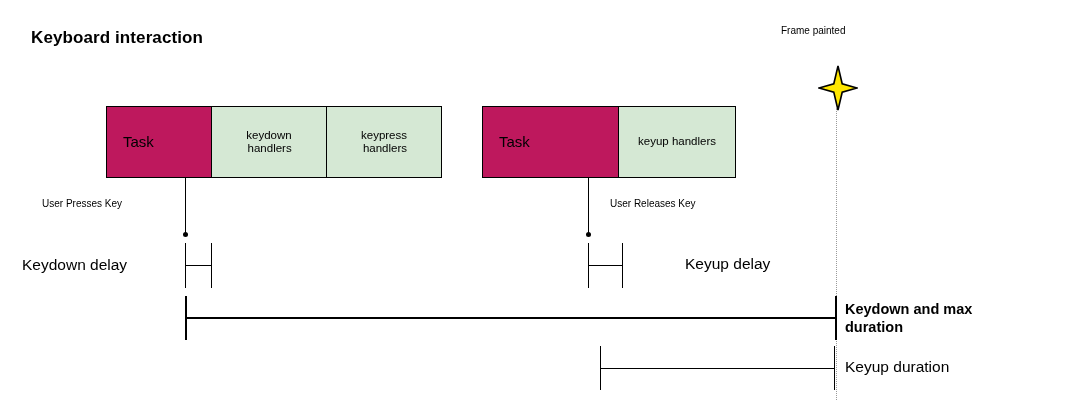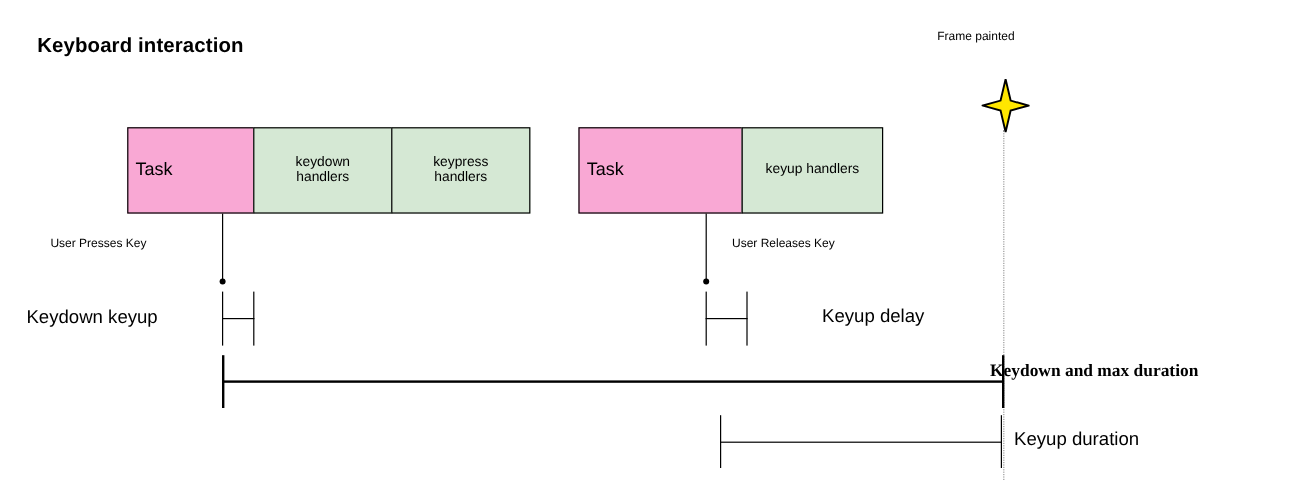--- a/index.html
+++ b/index.html
@@ -45,30 +45,30 @@
     border: 1px solid #000000;
     margin-left: -1px;
     display: flex;
     align-items: center;
     justify-content: center;
     text-align: center;
     line-height: 1.15;
   }
   .seg:first-child { margin-left: 0; }
   .seg.task {
-    background: #f9a8d4;
+    background: #be185d;
     font-size: 15px;
     justify-content: flex-start;
-    padding-left: 6px;
+    padding-left: 16px;
   }
   .seg.handler {
     background: #d5e8d4;
     font-size: 11.5px;
   }
-  .seg.handler .two-line { white-space: pre-line; }
+  .seg.handler .two-line { white-space: pre-line; text-align: right; }
 
   
   #task-group-1 { left: 106px; top: 106px; width: 337px; }
   #g1-task      { width: 106px; }
   #g1-keydown   { width: 116px; }
   #g1-keypress  { width: 116px; }
 
   
   #task-group-2 { left: 482px; top: 106px; width: 254px; }
   #g2-task      { width: 137px; }
@@ -174,34 +174,34 @@
   </div>
   <div class="frame-dotted-line"></div>
 
   <div class="vline" style="left:185px; top:178px; height:57px;"></div>
   <div class="dot" style="left:183px; top:232px;"></div>
   <div class="callout-label" style="left:42px; top:198px;">User Presses Key</div>
 
   <div class="vline" style="left:185px; top:243px; height:45px;"></div>
   <div class="vline" style="left:211px; top:243px; height:45px;"></div>
   <div class="hline" style="left:185px; top:265px; width:27px;"></div>
-  <div class="row-label" style="left:22px; top:256px;">Keydown keyup</div>
+  <div class="row-label" style="left:22px; top:256px;">Keydown delay</div>
 
   <div class="vline" style="left:588px; top:178px; height:57px;"></div>
   <div class="dot" style="left:586px; top:232px;"></div>
   <div class="callout-label" style="left:610px; top:198px;">User Releases Key</div>
 
   <div class="vline" style="left:588px; top:243px; height:45px;"></div>
   <div class="vline" style="left:622px; top:243px; height:45px;"></div>
   <div class="hline" style="left:588px; top:265px; width:35px;"></div>
   <div class="row-label" style="left:645px; top:255px;margin-left:40px;">Keyup delay</div>
 
   <div class="vline thick" style="left:185px; top:296px; height:44px;"></div>
   <div class="vline thick" style="left:835px; top:296px; height:44px;"></div>
   <div class="hline thick" style="left:186px; top:317px; width:650px;"></div>
-  <div class="row-label bold" style="left:825px; top:300px; width:180px;font-family:Liberation Serif, serif;">Keydown and max duration</div>
+  <div class="row-label bold" style="left:845px; top:300px; width:180px;">Keydown and max duration</div>
 
   <div class="vline" style="left:600px; top:346px; height:44px;"></div>
   <div class="vline" style="left:834px; top:346px; height:44px;"></div>
   <div class="hline" style="left:600px; top:368px; width:235px;"></div>
   <div class="row-label" style="left:845px; top:358px;">Keyup duration</div>
 
 </div>
 
 </body></html>

